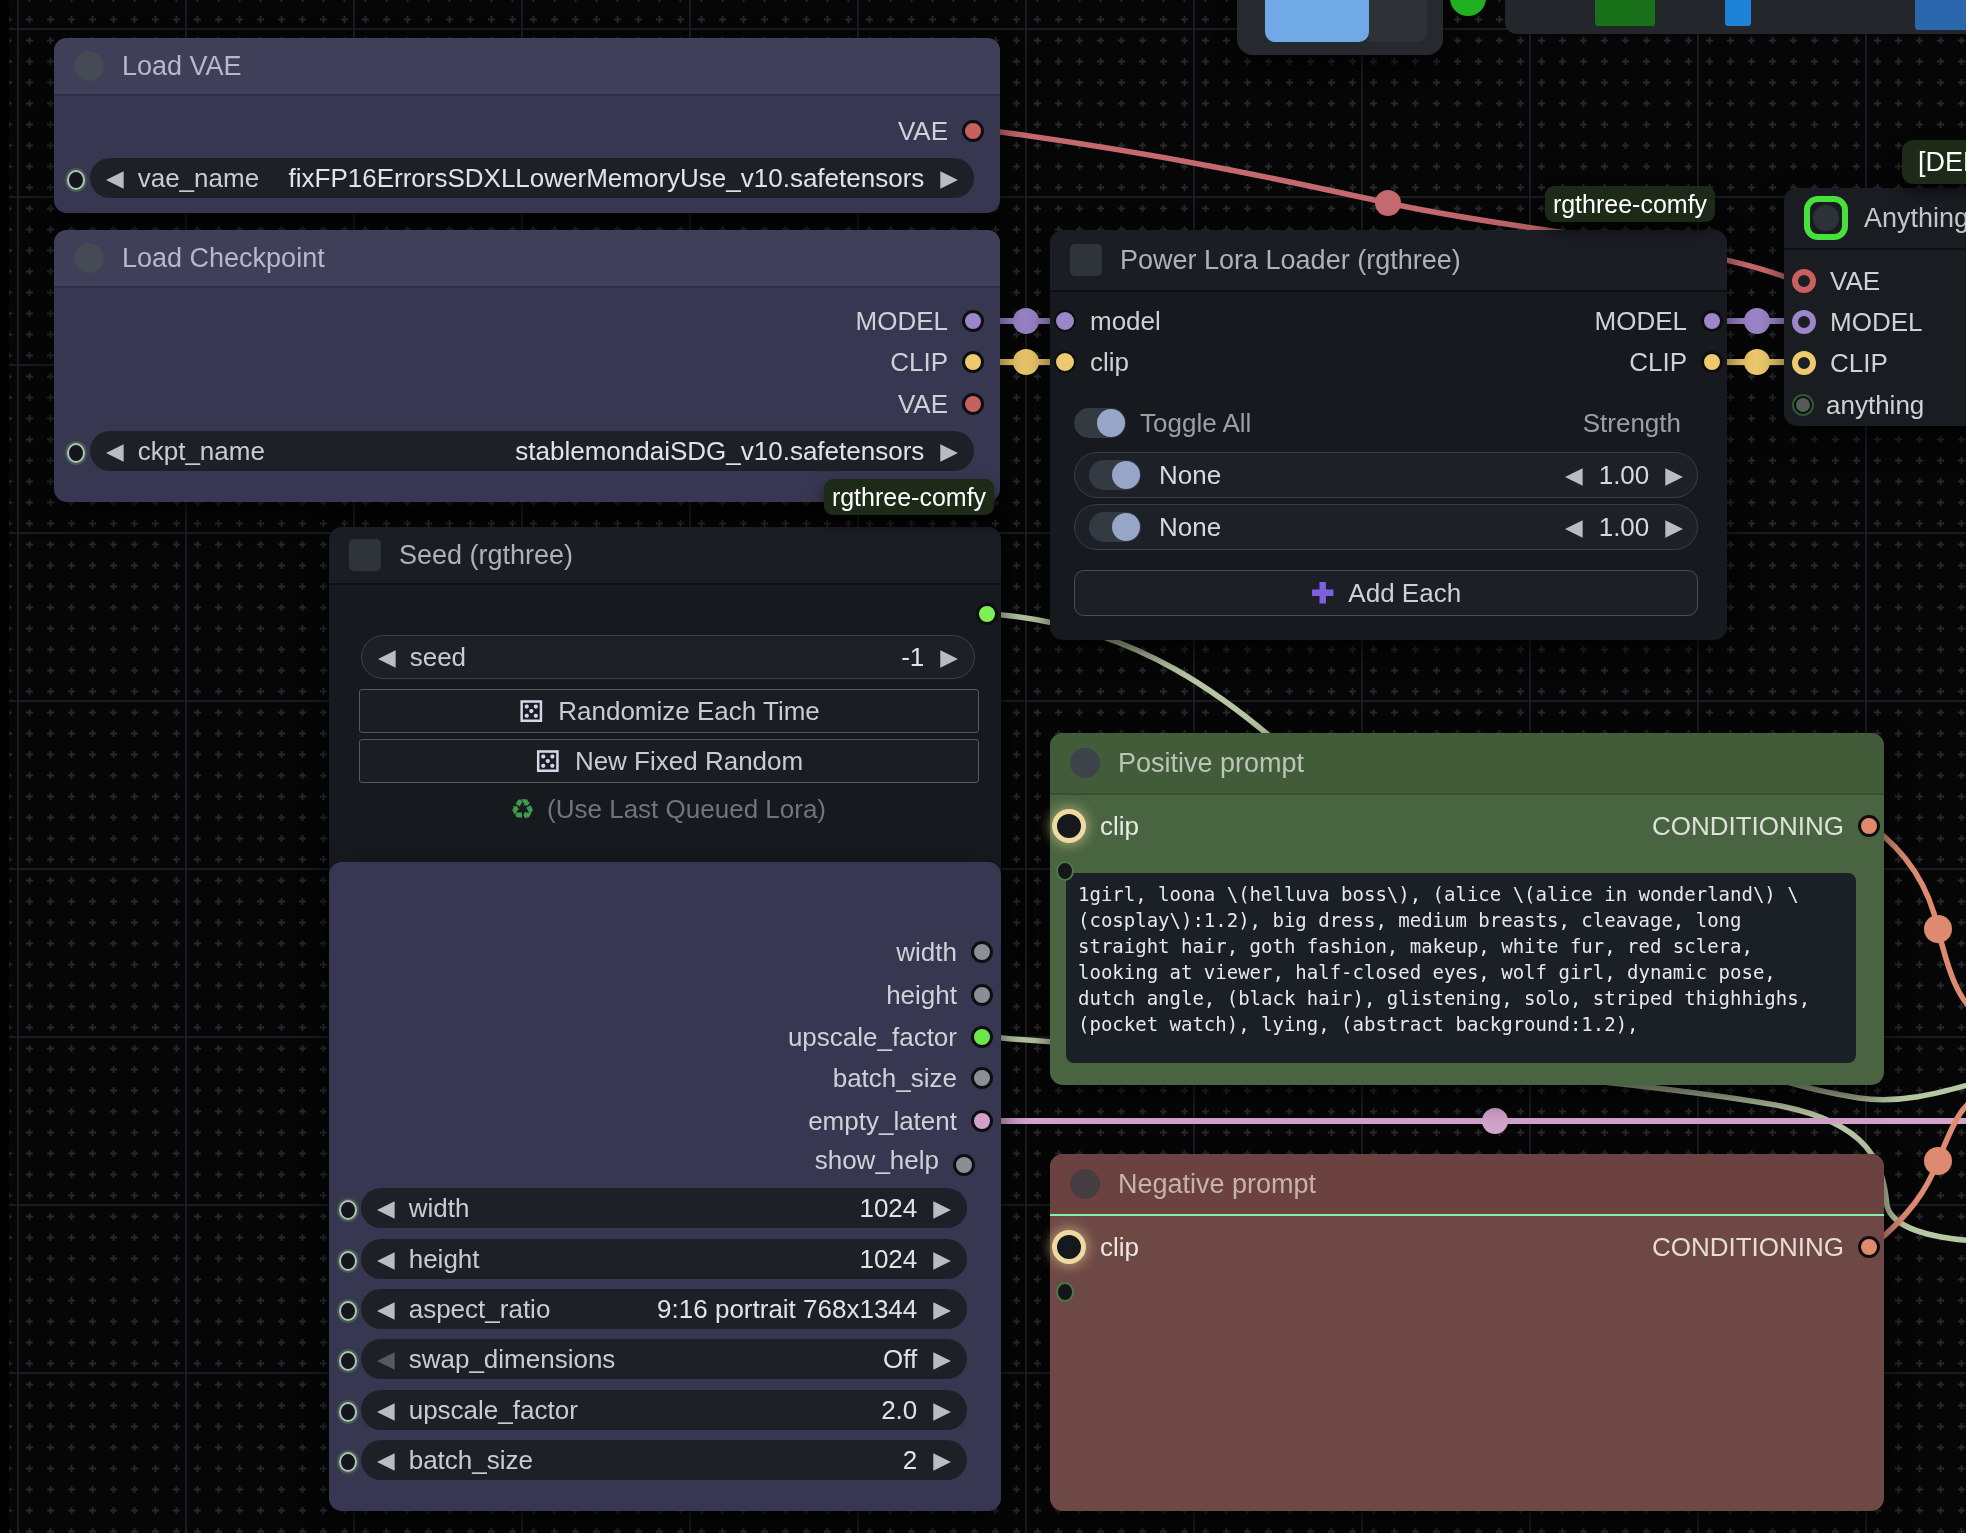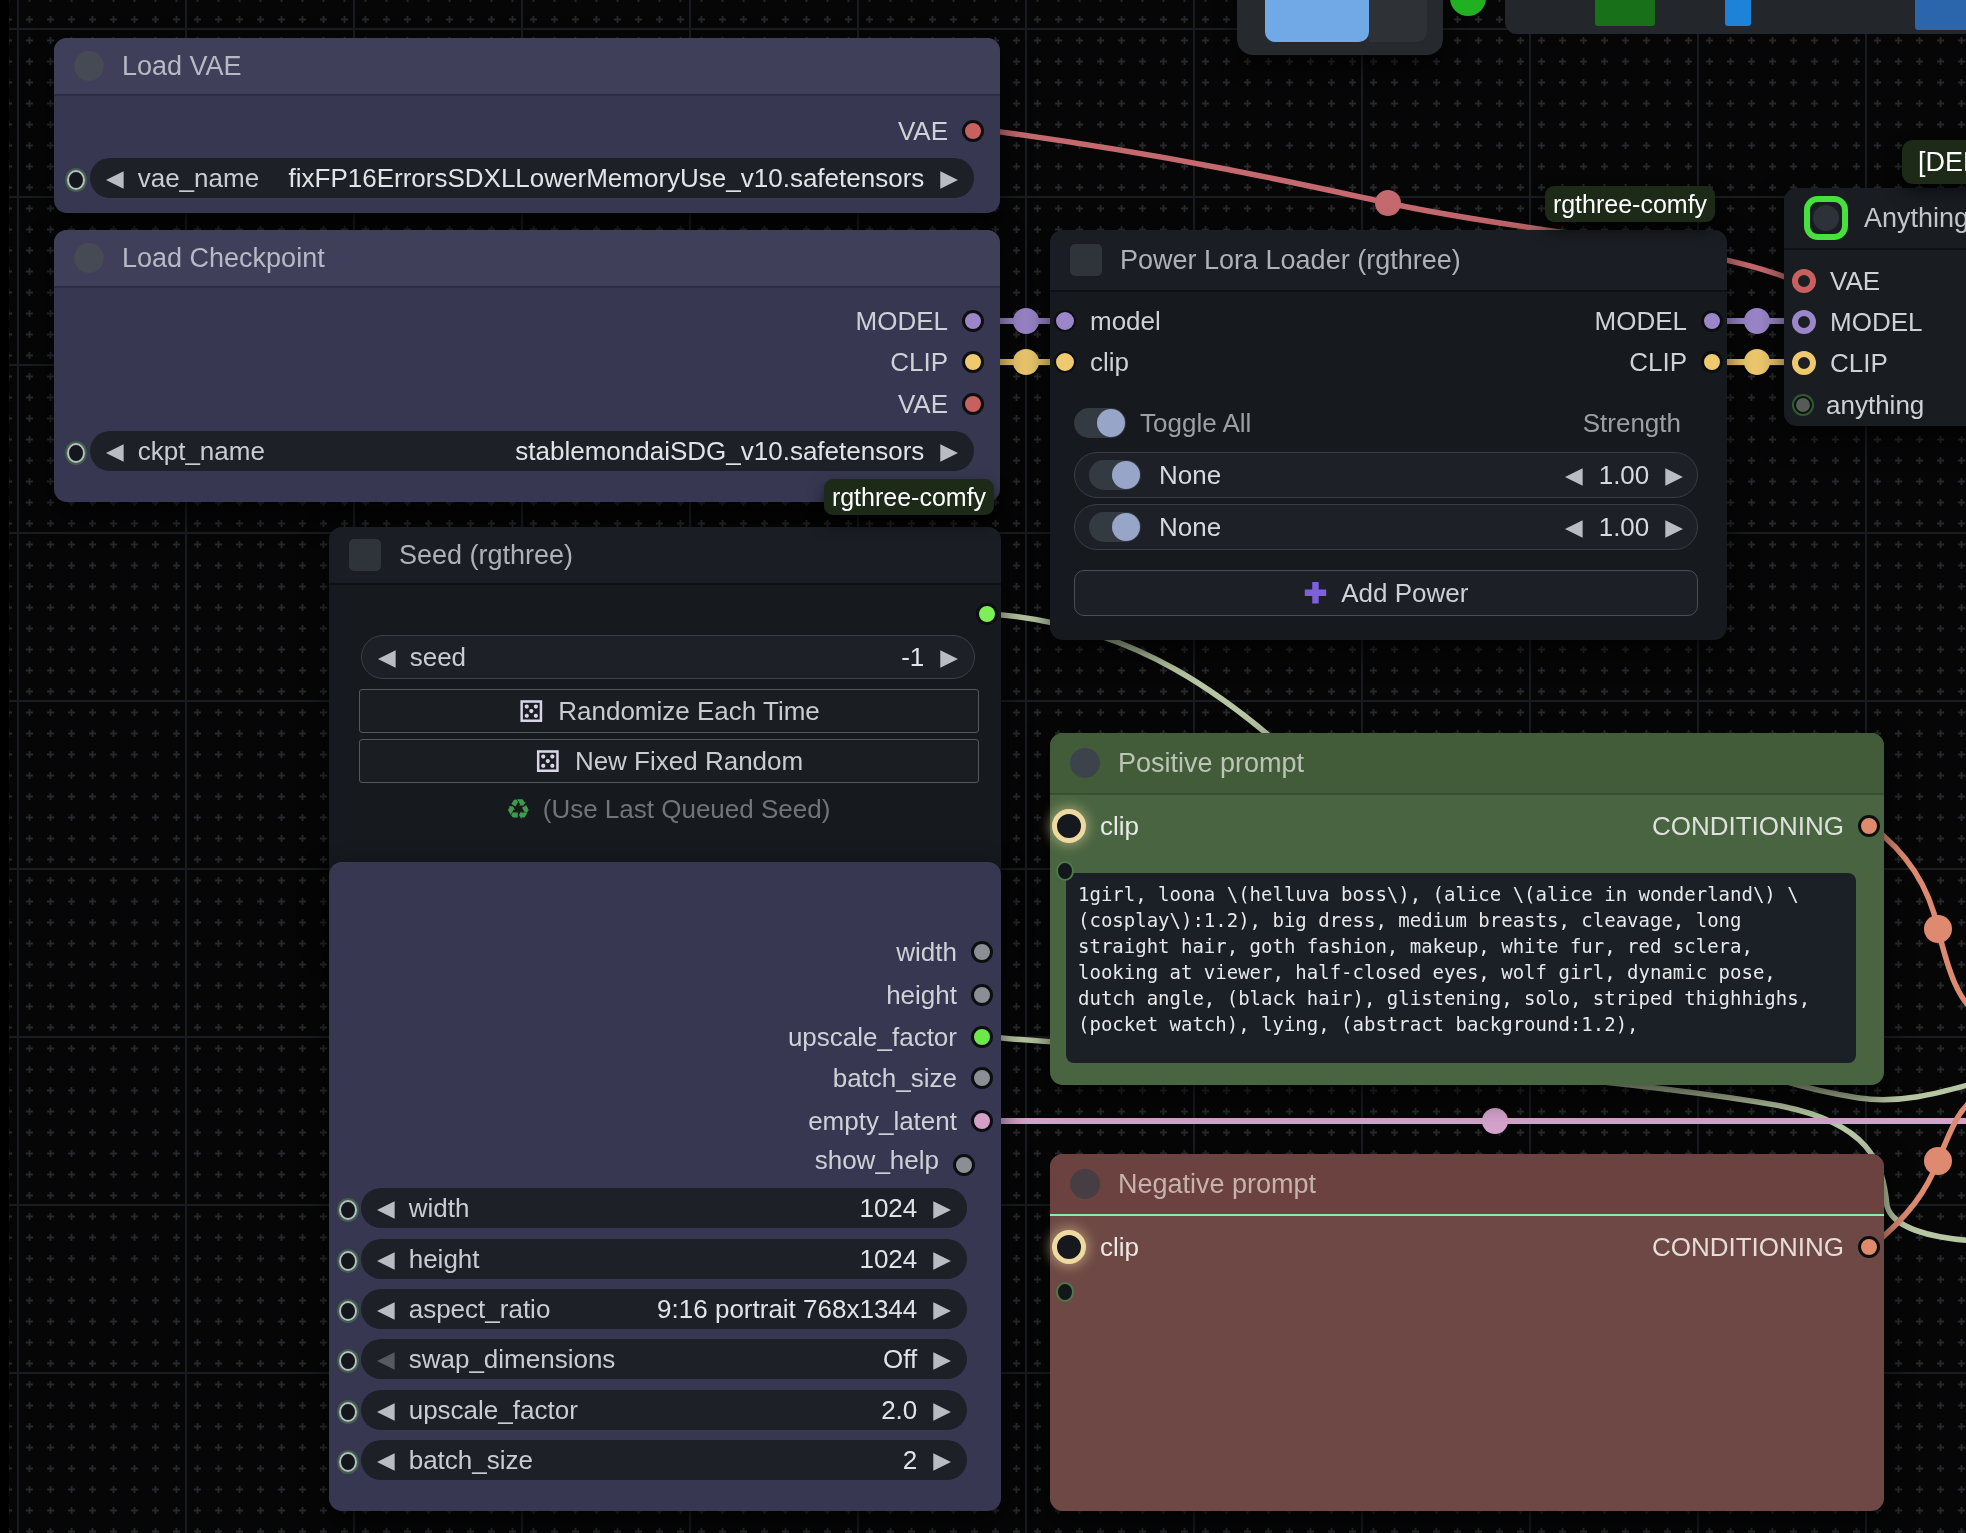--- a/index.html
+++ b/index.html
@@ -170,21 +170,21 @@
     <div class="sbtn" style="left:30px;top:162px;width:618px;height:42px;">
       <span class="dice">⚄</span>
       <span>Randomize Each Time</span>
     </div>
     <div class="sbtn" style="left:30px;top:212px;width:618px;height:42px;">
       <span class="dice">⚄</span>
       <span>New Fixed Random</span>
     </div>
     <div class="muted" style="left:30px;top:262px;width:618px;height:40px;">
       <span class="recy">♻</span>
-      <span>(Use Last Queued Seed)</span>
+      <span>(Use Last Queued Lora)</span>
     </div>
   </div>
 
   <div class="node n-purple" style="left:320px;top:862px;width:672px;height:649px;">
     <div class="prow right" style="right:8px;top:77px;">
       <span class="dot" style="background:#8b8e95;"></span>
       <span>width</span>
     </div>
     <div class="prow right" style="right:8px;top:120px;">
       <span class="dot" style="background:#8b8e95;"></span>
@@ -298,21 +298,21 @@
         </span>
       <span>None</span>
       <span class="stg">
         <span class="arr" style="color:#b9bcc1;font-size:23px;">◀</span>
         <span>1.00</span>
         <span class="arr" style="color:#b9bcc1;font-size:23px;">▶</span>
       </span>
     </div>
     <div class="addlora" style="left:24px;top:340px;width:622px;">
       <span class="plus">✚</span>
-      <span>Add Power</span>
+      <span>Add Each</span>
     </div>
   </div>
 
   <div class="badge" style="left:1536px;top:186px;width:170px;height:36px;">rgthree-comfy</div>
 
   <div class="node n-green" style="left:1041px;top:733px;width:834px;height:352px;">
     <div class="hdr" style="height:62px;">
       <span class="hdot" style="background:#3d434b;"></span>
       <span>Positive prompt</span>
     </div>

